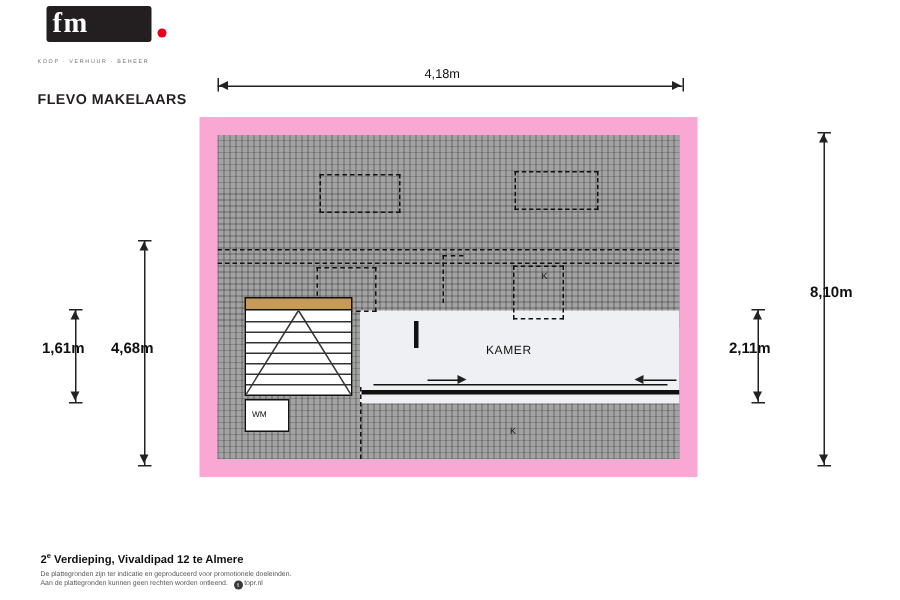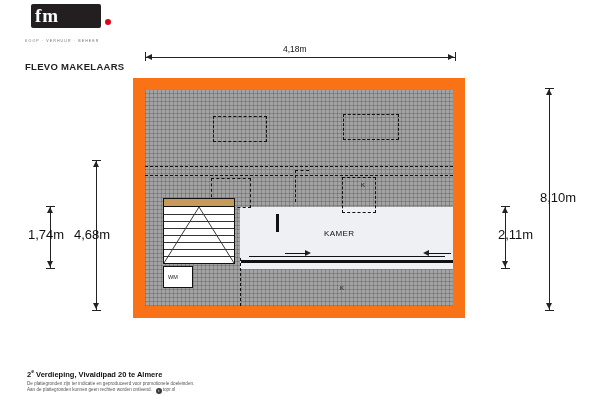--- a/index.html
+++ b/index.html
@@ -71,21 +71,21 @@
     letter-spacing: 1.1px;
   }
 
   
   #plan {
     position: absolute;
     left: 133px;
     top: 78px;
     width: 332px;
     height: 240px;
-    background: #f97316;
+    background: #f9a8d4;
     box-sizing: border-box;
   }
   #interior {
     position: absolute;
     left: 12px;
     top: 12px;
     right: 12px;
     bottom: 12px;
     background: #9e9e9e;
     overflow: hidden;
@@ -240,23 +240,24 @@
     border-top: 6px solid #222;
   }
   .dim-label {
     position: absolute;
     font-size: 8.5px;
     color: #111;
     white-space: nowrap;
   }
   .dim-label-v {
     position: absolute;
-    font-size: 13px;
+    font-size: 10px;
     color: #111;
     white-space: nowrap;
+    font-weight: bold;
   }
 
   
   #footer {
     position: absolute;
     left: 27px;
     top: 368px;
     width: 380px;
   }
   #footer .title {
@@ -374,39 +375,39 @@
 <div class="tick-h" style="left:545px; top:310px;"></div>
 <div class="arrow arrow-up" style="left:546px; top:89px;"></div>
 <div class="arrow arrow-down" style="left:546px; top:303px;"></div>
 <div class="dim-label-v" style="left:540px; top:190px;">8,10m</div>
 
 <div class="dim-line-v" style="left:505px; top:206px; height:62px;"></div>
 <div class="tick-h" style="left:501px; top:206px;"></div>
 <div class="tick-h" style="left:501px; top:268px;"></div>
 <div class="arrow arrow-up" style="left:502px; top:207px;"></div>
 <div class="arrow arrow-down" style="left:502px; top:261px;"></div>
-<div class="dim-label-v" style="left:498px; top:227px;">2,11m</div>
+<div class="dim-label-v" style="left:486px; top:227px;">2,11m</div>
 
 <div class="dim-line-v" style="left:50px; top:206px; height:62px;"></div>
 <div class="tick-h" style="left:46px; top:206px;"></div>
 <div class="tick-h" style="left:46px; top:268px;"></div>
 <div class="arrow arrow-up" style="left:47px; top:207px;"></div>
 <div class="arrow arrow-down" style="left:47px; top:261px;"></div>
-<div class="dim-label-v" style="left:28px; top:227px;">1,74m</div>
+<div class="dim-label-v" style="left:28px; top:227px;">1,61m</div>
 
 <div class="dim-line-v" style="left:96px; top:160px; height:150px;"></div>
 <div class="tick-h" style="left:92px; top:160px;"></div>
 <div class="tick-h" style="left:92px; top:310px;"></div>
 <div class="arrow arrow-up" style="left:93px; top:161px;"></div>
 <div class="arrow arrow-down" style="left:93px; top:303px;"></div>
 <div class="dim-label-v" style="left:74px; top:227px;">4,68m</div>
 
 <div id="footer">
   <div class="title">
-    <span>2</span><sup>e</sup><span> Verdieping, Vivaldipad 20 te Almere</span>
+    <span>2</span><sup>e</sup><span> Verdieping, Vivaldipad 12 te Almere</span>
   </div>
   <div class="legal">
     <div>De plattegronden zijn ter indicatie en geproduceerd voor promotionele doeleinden.</div>
     <div>
       <span>Aan de plattegronden kunnen geen rechten worden ontleend.</span>
       <span class="brand">
         &nbsp;&nbsp;<span class="mark">t</span><span>topr.nl</span>
       </span>
     </div>
   </div>

